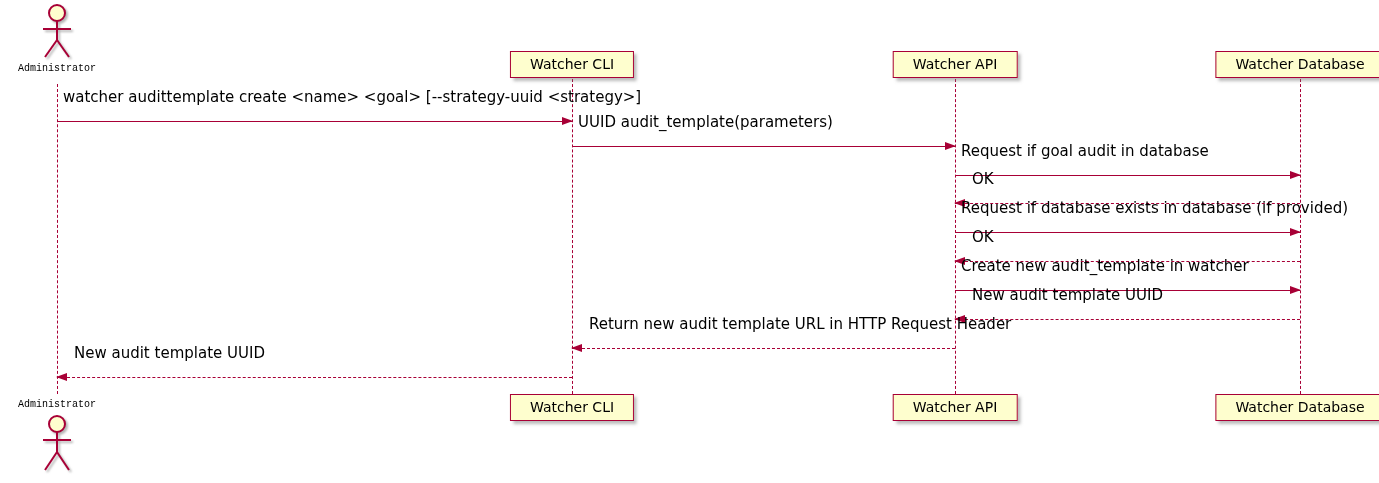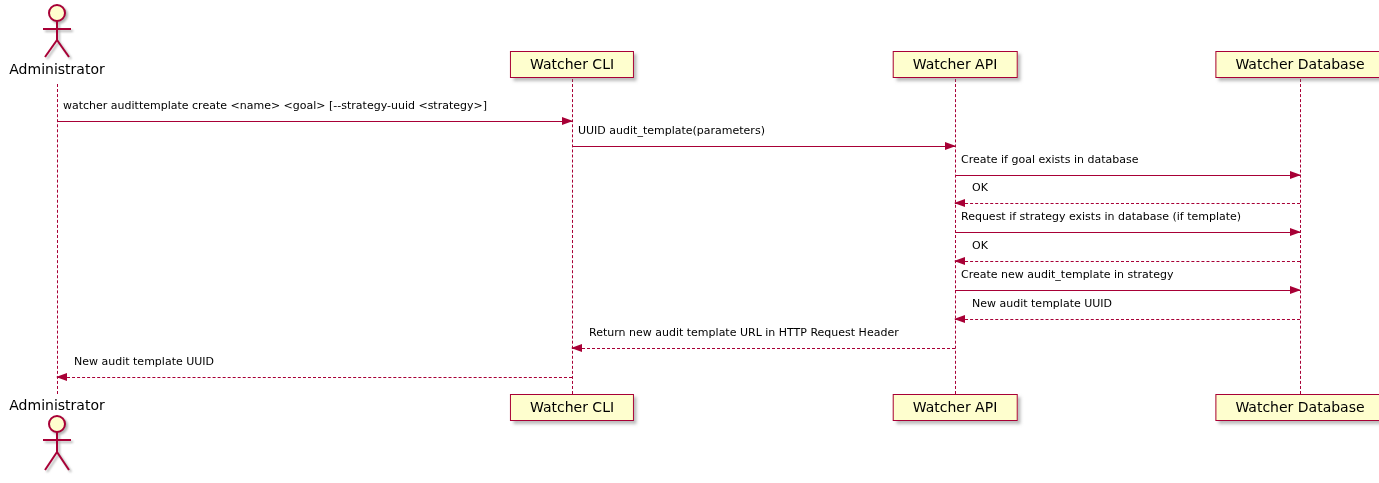--- a/index.html
+++ b/index.html
@@ -19,25 +19,25 @@
   .participant{
     position:absolute;transform:translateX(-50%);
     background:var(--fill);border:1.5px solid var(--border);
     padding:4px 19px;font-size:14px;line-height:17px;white-space:nowrap;
     box-shadow:3px 3px 3px rgba(120,120,120,0.5);
   }
 
   
   .actor{position:absolute;width:114px;display:flex;flex-direction:column;align-items:center;}
   .actor svg{filter:drop-shadow(2.5px 2.5px 1px rgba(120,120,120,0.55));}
-  .actor-label{font-size:14px;line-height:16px;white-space:nowrap;}
+  .actor-label{font-size:10px;line-height:16px;white-space:nowrap;font-family:Liberation Mono, monospace;}
 
   
   .msg{position:absolute;height:0;}
-  .msg-label{position:absolute;bottom:8px;left:6px;font-size:11px;line-height:15px;white-space:nowrap;}
+  .msg-label{position:absolute;bottom:16px;left:6px;font-size:15px;line-height:15px;white-space:nowrap;}
   .dir-left .msg-label{left:17px;}
   .msg-line{position:absolute;left:0;right:0;top:0;height:0;border-top:1px solid var(--line);}
   .msg-line.dashed{border-top-style:dashed;}
   .head{position:absolute;top:-4px;width:0;height:0;border-top:4px solid transparent;border-bottom:4px solid transparent;}
   .head.right{right:-1px;border-left:11px solid var(--line);}
   .head.left{left:-1px;border-right:11px solid var(--line);}
 </style>
 </head>
 <body>
 
@@ -84,45 +84,45 @@
     <div class="head right"></div>
   </div>
 
   <div class="msg dir-right" style="left:572px;top:146px;width:383px">
     <span class="msg-label">UUID audit_template(parameters)</span>
     <div class="msg-line solid"></div>
     <div class="head right"></div>
   </div>
 
   <div class="msg dir-right" style="left:955px;top:175px;width:345px">
-    <span class="msg-label">Create if goal exists in database</span>
+    <span class="msg-label">Request if goal audit in database</span>
     <div class="msg-line solid"></div>
     <div class="head right"></div>
   </div>
 
   <div class="msg dir-left" style="left:955px;top:203px;width:345px">
     <span class="msg-label">OK</span>
     <div class="msg-line dashed"></div>
     <div class="head left"></div>
   </div>
 
   <div class="msg dir-right" style="left:955px;top:232px;width:345px">
-    <span class="msg-label">Request if strategy exists in database (if template)</span>
+    <span class="msg-label">Request if database exists in database (if provided)</span>
     <div class="msg-line solid"></div>
     <div class="head right"></div>
   </div>
 
   <div class="msg dir-left" style="left:955px;top:261px;width:345px">
     <span class="msg-label">OK</span>
     <div class="msg-line dashed"></div>
     <div class="head left"></div>
   </div>
 
   <div class="msg dir-right" style="left:955px;top:290px;width:345px">
-    <span class="msg-label">Create new audit_template in strategy</span>
+    <span class="msg-label">Create new audit_template in watcher</span>
     <div class="msg-line solid"></div>
     <div class="head right"></div>
   </div>
 
   <div class="msg dir-left" style="left:955px;top:319px;width:345px">
     <span class="msg-label">New audit template UUID</span>
     <div class="msg-line dashed"></div>
     <div class="head left"></div>
   </div>
 

